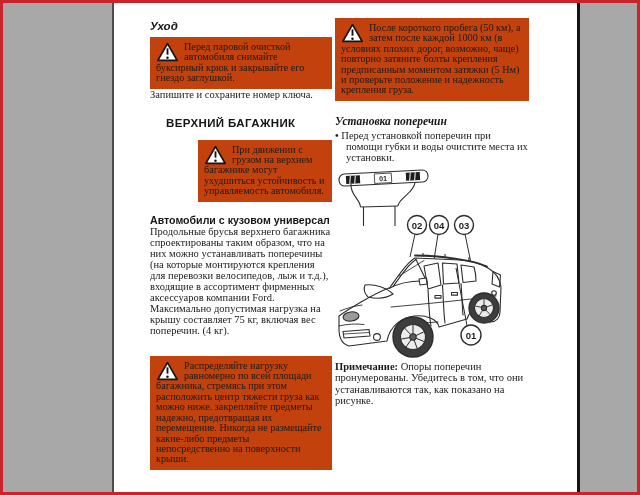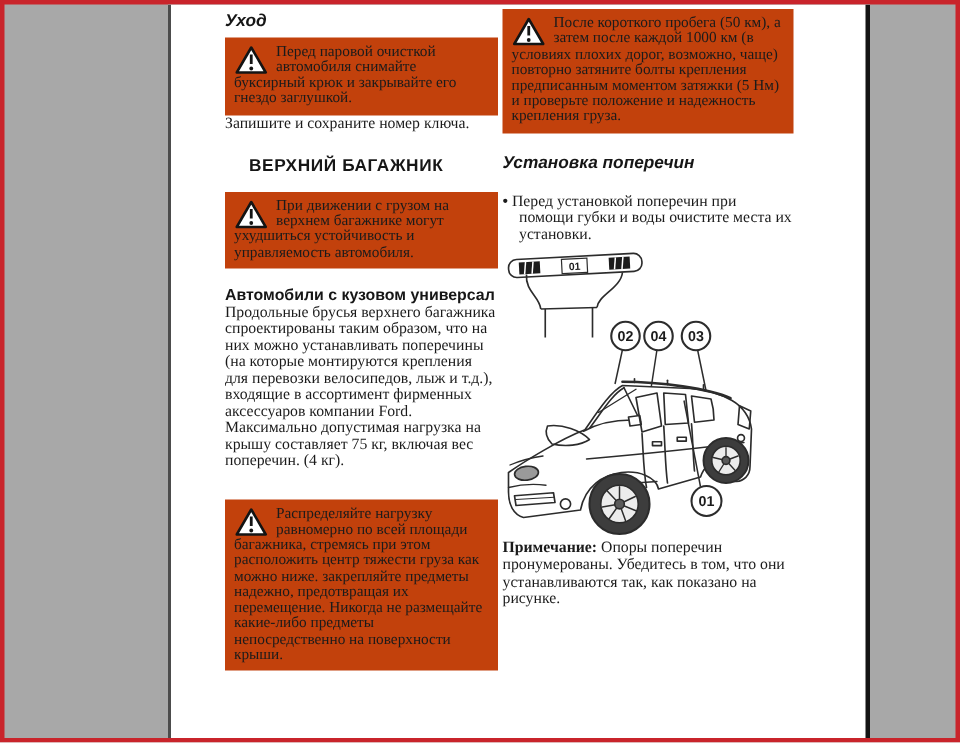--- a/index.html
+++ b/index.html
@@ -6,21 +6,21 @@
   .frame{
     position:relative;width:640px;height:495px;box-sizing:border-box;
     border:3px solid #c9242b;background:#a8a8a8;overflow:hidden;
     font-family:"Liberation Serif",serif;color:#1b1b1b;
   }
   .page{
     position:absolute;left:109px;top:0;width:468px;height:489px;
     background:#ffffff;box-sizing:border-box;
     border-left:2px solid #4c4c4c;border-right:3px solid #141414;
   }
-  .col{position:absolute;top:0;}
+  .col{position:absolute;top:12px;}
   .col-left{left:36px;width:182px;}
   .col-right{left:221px;width:194px;}
 
   p.body{font-size:10.5px;line-height:11px;margin:0;}
   .p1{margin-top:22px;}
   .p2{margin-top:6px;}
   .p3{margin-top:5px;}
   .p4{margin-top:6px;}
 
   h3.ital{
@@ -29,29 +29,29 @@
   }
   h2.caps{
     font-family:"Liberation Sans",sans-serif;font-weight:bold;
     font-size:11.5px;letter-spacing:.4px;margin:17px 16px 0;color:#161616;
   }
   h3.sub{
     font-family:"Liberation Sans",sans-serif;font-weight:bold;
     font-size:10.6px;margin:12px 0 0;color:#161616;
   }
   h3.install{
-    font-family:Liberation Sans, sans-serif;font-weight:bold;font-style:italic;
-    font-size:11.5px;margin:14px 0 14px;color:#161616;
+    font-family:Liberation Serif, serif;font-weight:bold;font-style:italic;
+    font-size:11.5px;margin:14px 0 3px;color:#161616;
   }
   .warnbox{
     background:#c2410c;padding:5px 6px;font-size:10.2px;line-height:10.4px;
     overflow:hidden;box-sizing:border-box;
   }
   .wb1{margin-top:5px;}
-  .wb2{margin-top:11px;}
+  .wb2{margin-top:11px;margin-left:48px;}
   .wb3{margin-top:20px;}
   .wb4{margin-top:3px;}
   .warn-icon{float:left;width:23px;height:20px;margin:0 5px 0 0;}
 
   .bullet{margin-top:4px;padding-left:11px;text-indent:-11px;}
   .bullet .dot{font-weight:bold;}
 
   .illus{display:block;margin-top:2px;}
   .note{font-size:10.5px;line-height:11.5px;margin:0;}
   .note .lbl{font-weight:bold;}

